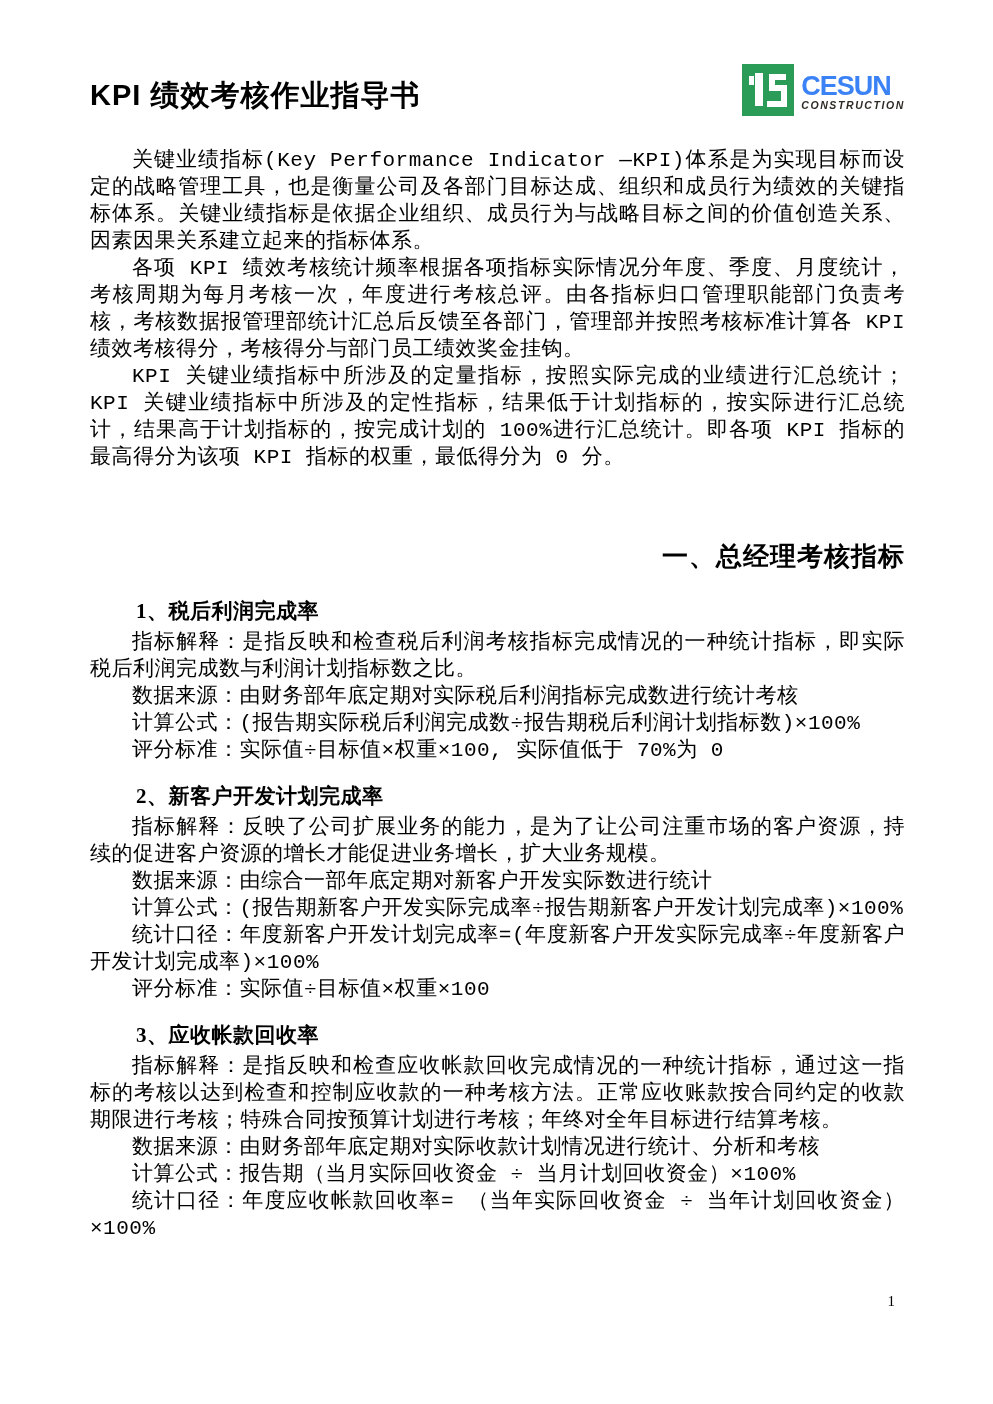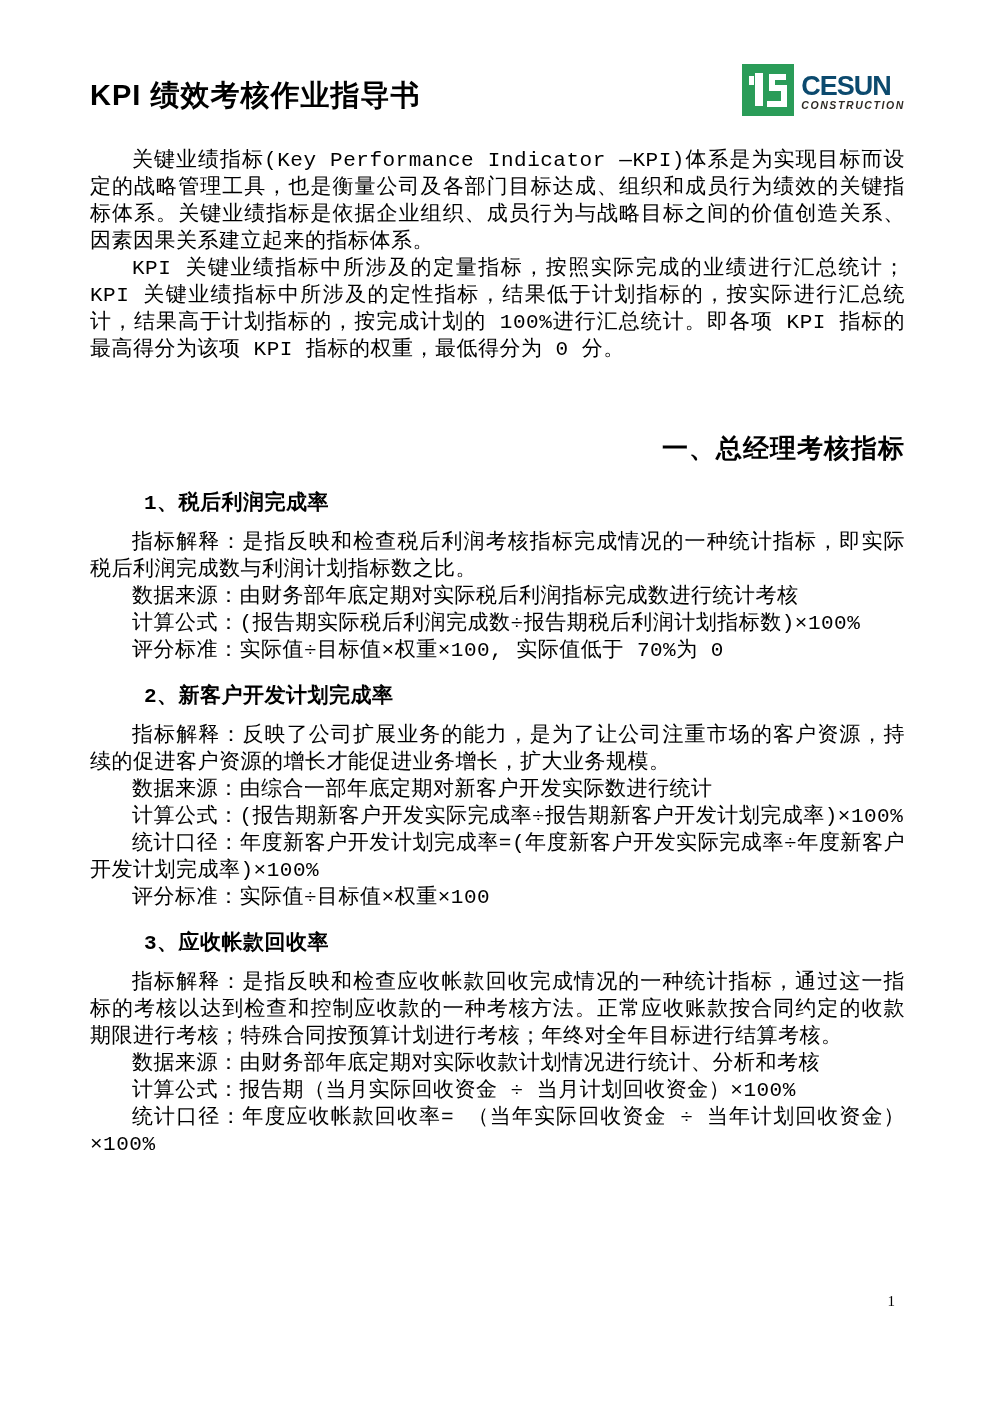--- a/index.html
+++ b/index.html
@@ -23,21 +23,21 @@
     font-size:29px;
     letter-spacing:1px;
     white-space:nowrap;
   }
   .logo{display:flex;align-items:flex-start;gap:7px;}
   .logo-mark{width:52px;height:52px;flex:0 0 auto;}
   .logo-text{display:flex;flex-direction:column;margin-top:9px;}
   .logo-brand{
     font-family:"Liberation Sans","DejaVu Sans",sans-serif;
     font-weight:700;font-size:27px;line-height:26px;
-    letter-spacing:-1px;color:#0c4a6e;
+    letter-spacing:-1px;color:#3b82f6;
   }
   .logo-sub{
     font-family:"Liberation Sans","DejaVu Sans",sans-serif;
     font-weight:700;font-size:10.5px;line-height:13px;
     letter-spacing:1.6px;color:#2e2a24;font-style:italic;
   }
   
   .intro{margin-top:31px;}
   p.bodyline{
     margin:0;
@@ -52,26 +52,27 @@
     text-align:right;
     font-size:26px;
     font-weight:700;
     letter-spacing:1px;
     line-height:32px;
   }
   .sections{margin-top:24px;}
   .kpi-section{margin-top:0;}
   .kpi-section + .kpi-section{margin-top:19px;}
   .section-title{
-    margin:12px;
+    margin:4px;
     font-size:21px;
     line-height:27px;
     font-weight:700;
     letter-spacing:0.5px;
     text-indent:2em;
+    font-family:Liberation Serif, serif;
   }
   
   .page-number{
     position:absolute;
     top:1293px;
     right:98px;
     font-family:"Liberation Serif","DejaVu Serif",serif;
     font-size:15px;
   }
 </style>
@@ -94,20 +95,21 @@
         <span class="logo-brand">CESUN</span>
         <span class="logo-sub">CONSTRUCTION</span>
       </div>
     </div>
   </header>
 
   <main>
 
     <div class="intro">
       <p class="bodyline">关键业绩指标(Key Performance Indicator —KPI)体系是为实现目标而设定的战略管理工具，也是衡量公司及各部门目标达成、组织和成员行为绩效的关键指标体系。关键业绩指标是依据企业组织、成员行为与战略目标之间的价值创造关系、因素因果关系建立起来的指标体系。</p>
+      <p class="bodyline">各项 KPI 绩效考核统计频率根据各项指标实际情况分年度、季度、月度统计，考核周期为每月考核一次，年度进行考核总评。由各指标归口管理职能部门负责考核，考核数据报管理部统计汇总后反馈至各部门，管理部并按照考核标准计算各 KPI 绩效考核得分，考核得分与部门员工绩效奖金挂钩。</p>
       <p class="bodyline">KPI 关键业绩指标中所涉及的定量指标，按照实际完成的业绩进行汇总统计；KPI 关键业绩指标中所涉及的定性指标，结果低于计划指标的，按实际进行汇总统计，结果高于计划指标的，按完成计划的 100%进行汇总统计。即各项 KPI 指标的最高得分为该项 KPI 指标的权重，最低得分为 0 分。</p>
     </div>
 
     <h2 class="main-heading">一、总经理考核指标</h2>
 
     <div class="sections">
 
       <section class="kpi-section">
         <h3 class="section-title">1、税后利润完成率</h3>
         <p class="bodyline">指标解释：是指反映和检查税后利润考核指标完成情况的一种统计指标，即实际税后利润完成数与利润计划指标数之比。</p>

